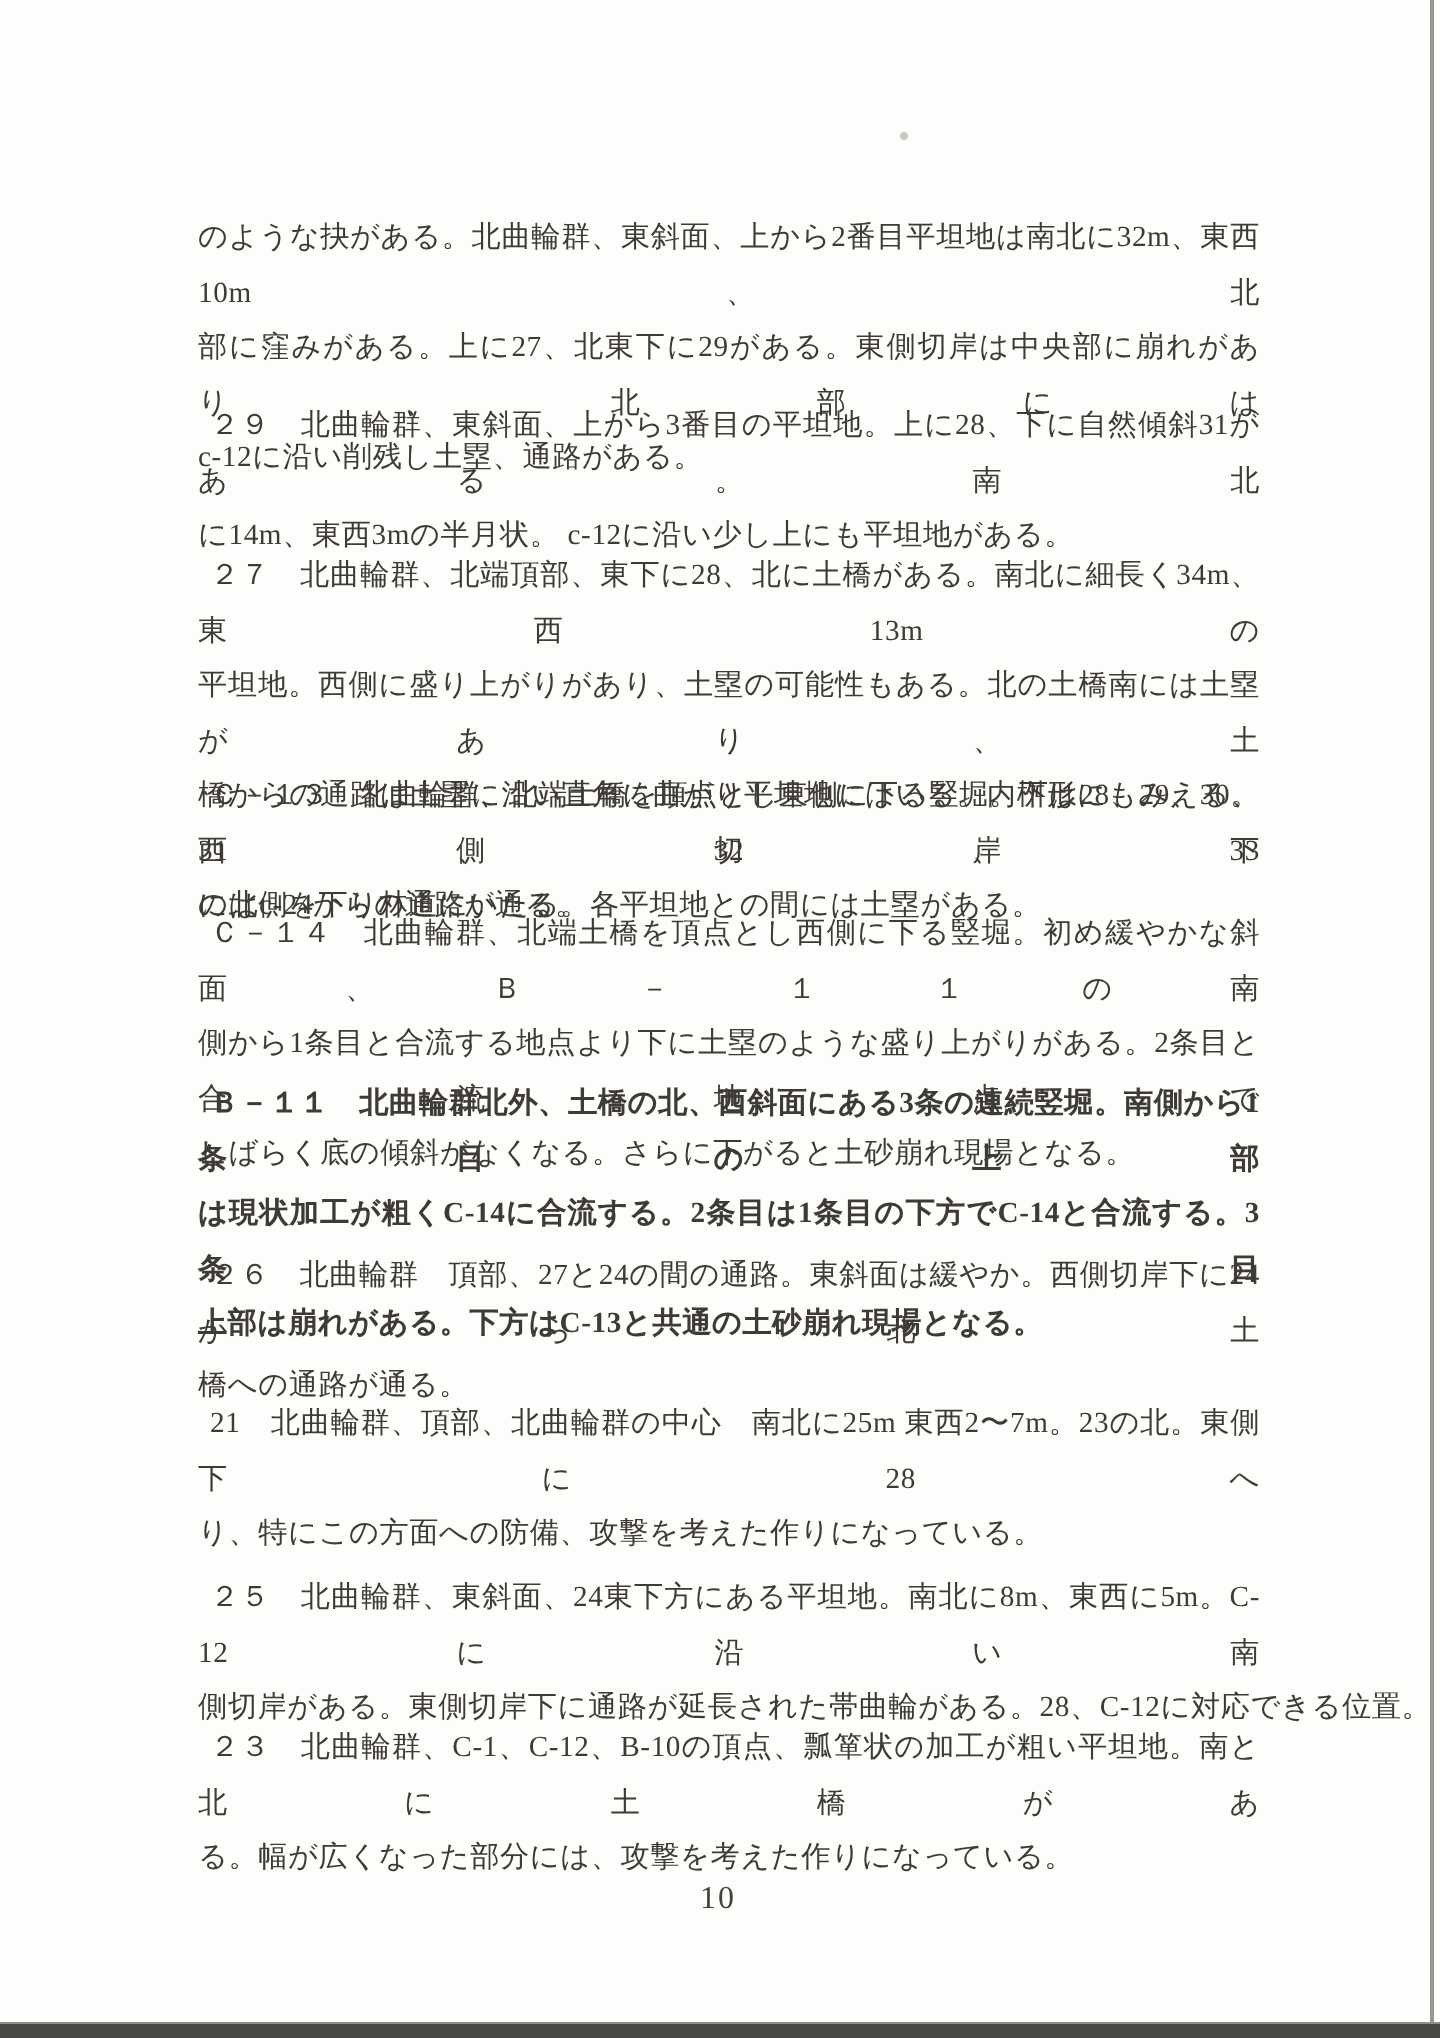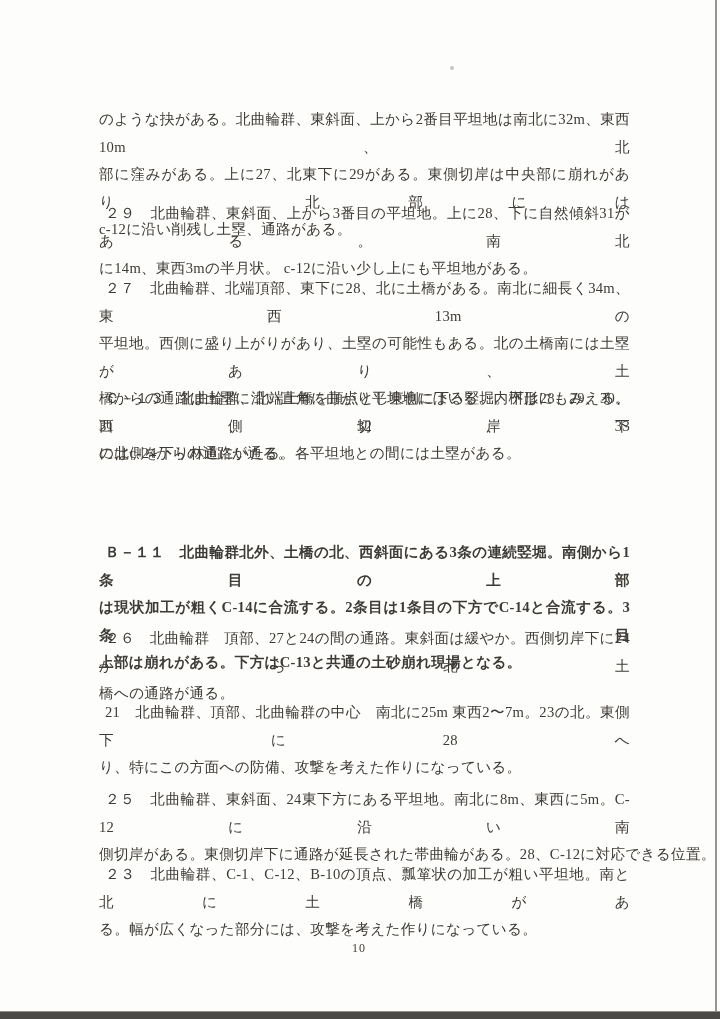--- a/index.html
+++ b/index.html
@@ -34,21 +34,21 @@
   .text-line{ white-space:nowrap; }
   .text-line.fill{
     white-space:normal;
     text-align:justify;
     text-align-last:justify;
   }
   .page-number{
     position:absolute;
     left:0; top:941px; width:718px;
     text-align:center;
-    font-size:12px;
+    font-size:16px;
     letter-spacing:1px;
     color:#45413c;
   }
   
   .scan-right-edge{
     position:absolute;
     top:0; bottom:0; left:715px; width:2px;
     background:#979592;
   }
   .scan-bottom-edge{
@@ -83,20 +83,25 @@
       <div class="paragraph numbered" style="top: 275px;">
         <div class="text-line fill">２７　北曲輪群、北端頂部、東下に28、北に土橋がある。南北に細長く34m、東西13mの</div>
         <div class="text-line fill">平坦地。西側に盛り上がりがあり、土塁の可能性もある。北の土橋南には土塁があり、土</div>
         <div class="text-line fill">橋からの通路は土塁に沿い直角に曲がり平坦地にはいる。内桝形にもみえる。西側切岸下</div>
         <div class="text-line">にはc-24からの通路が通る。</div>
       </div>
       <div class="paragraph numbered" style="top: 385px;">
         <div class="text-line fill">Ｃ－１３　北曲輪群、北端土橋を頂点とし東側に下る竪堀。下は28、29、30、31、32、33</div>
         <div class="text-line">の北側を下り林道にいたる。各平坦地との間には土塁がある。</div>
       </div>
+      <div class="paragraph numbered" style="top: 454px;">
+        <div class="text-line fill">Ｃ－１４　北曲輪群、北端土橋を頂点とし西側に下る竪堀。初め緩やかな斜面、Ｂ－１１の南</div>
+        <div class="text-line fill">側から1条目と合流する地点より下に土塁のような盛り上がりがある。2条目と合流地点で</div>
+        <div class="text-line">しばらく底の傾斜がなくなる。さらに下がると土砂崩れ現場となる。</div>
+      </div>
       <div class="paragraph numbered" style="top: 539px; font-weight: bold;">
         <div class="text-line fill">Ｂ－１１　北曲輪群北外、土橋の北、西斜面にある3条の連続竪堀。南側から1条目の上部</div>
         <div class="text-line fill">は現状加工が粗くC-14に合流する。2条目は1条目の下方でC-14と合流する。3条目</div>
         <div class="text-line">上部は崩れがある。下方はC-13と共通の土砂崩れ現場となる。</div>
       </div>
       <div class="paragraph numbered" style="top: 625px;">
         <div class="text-line fill">２６　北曲輪群　頂部、27と24の間の通路。東斜面は緩やか。西側切岸下に24から北土</div>
         <div class="text-line">橋への通路が通る。</div>
       </div>
       <div class="paragraph numbered" style="top: 699px;">

